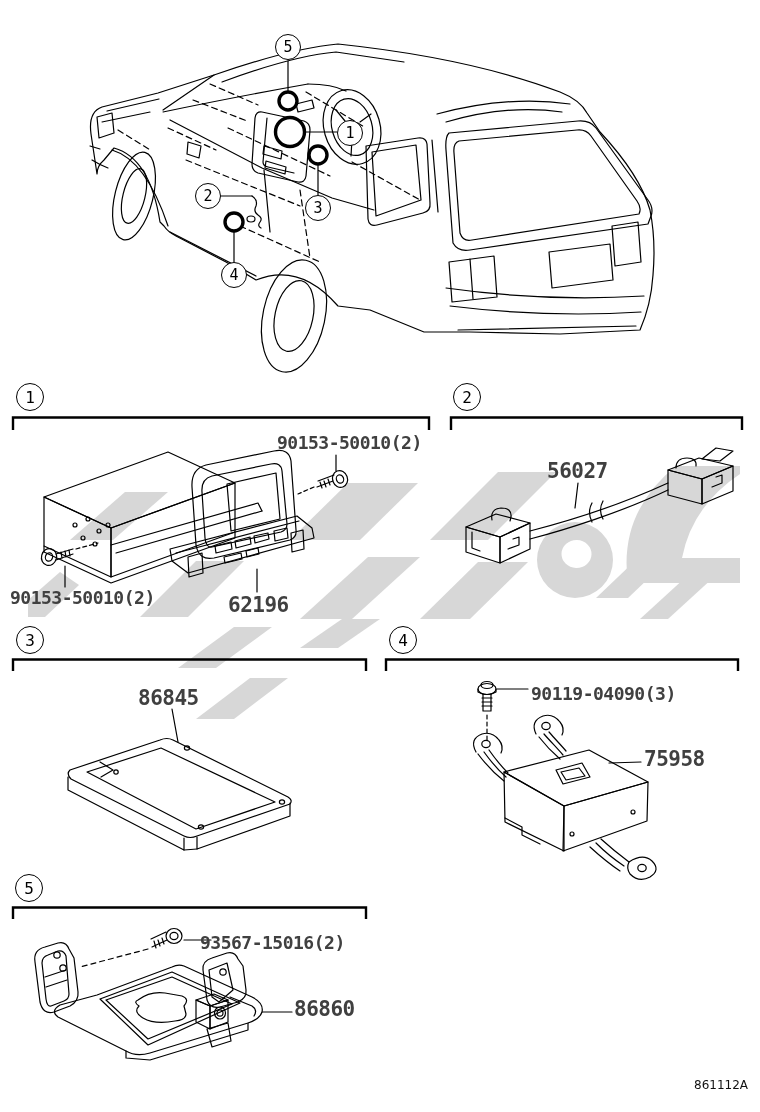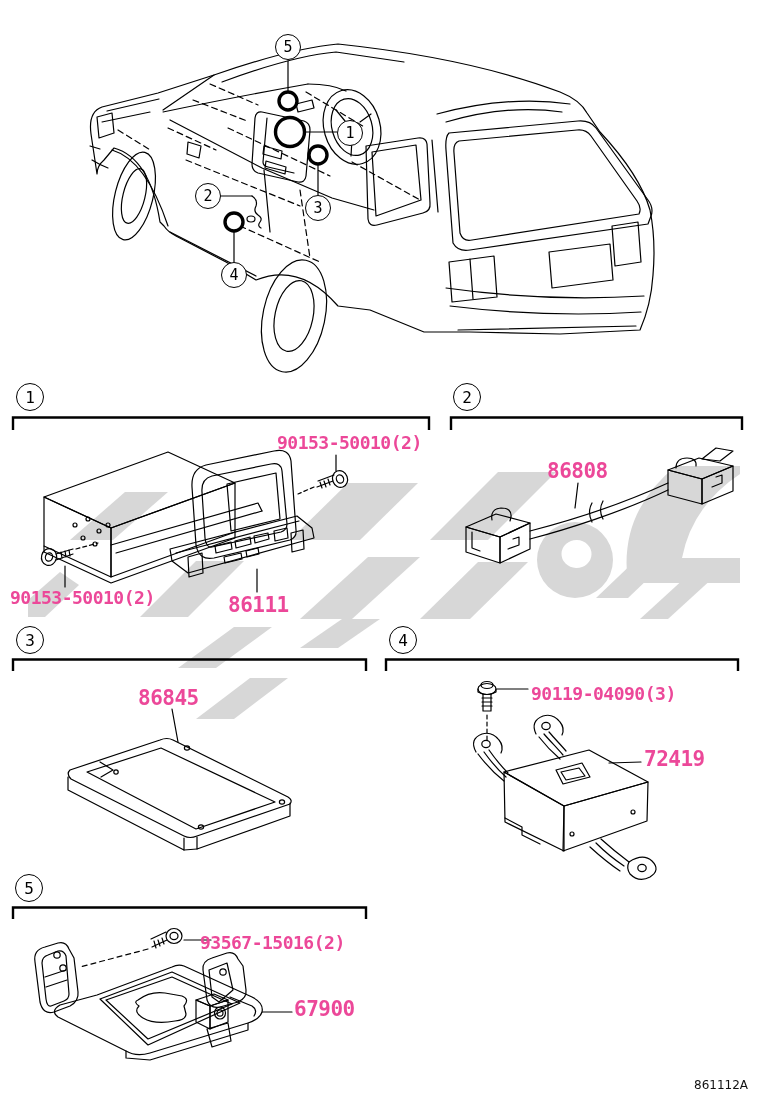--- a/index.html
+++ b/index.html
@@ -11,21 +11,21 @@
   .callout,.seccircle{
     position:absolute;transform:translate(-50%,-50%);
     border:1.7px solid #000;border-radius:50%;background:#fff;
     display:flex;align-items:center;justify-content:center;
     font-family:"DejaVu Sans Mono",monospace;color:#000;box-sizing:border-box;
   }
   .callout{width:26px;height:26px;font-size:15px;}
   .seccircle{width:28px;height:28px;font-size:16px;}
   .lbl{
     position:absolute;font-family:"DejaVu Sans Mono",monospace;font-weight:700;
-    white-space:nowrap;line-height:1;color:#ec4899;letter-spacing:-0.5px;
+    white-space:nowrap;line-height:1;color:#404040;letter-spacing:-0.5px;
   }
   .lbl.screw{font-size:18px;}
   .lbl.main{font-size:21px;}
   .footer-code{
     position:absolute;font-family:"DejaVu Sans",sans-serif;font-weight:400;
     font-size:12px;line-height:1;color:#111;white-space:nowrap;
   }
 </style>
 </head>
 <body>
@@ -325,23 +325,23 @@
     </div>
   <div class="seccircle" style="left:403px;top:640px;">
       <span>4</span>
     </div>
   <div class="seccircle" style="left:29px;top:888px;">
       <span>5</span>
     </div>
 
   <div class="lbl screw" style="left:277px;top:434px;">90153-50010(2)</div>
   <div class="lbl screw" style="left:10px;top:589px;">90153-50010(2)</div>
-  <div class="lbl main" style="left:228px;top:595px;">86111</div>
-  <div class="lbl main" style="left:547px;top:461px;">86808</div>
+  <div class="lbl main" style="left:228px;top:595px;">62196</div>
+  <div class="lbl main" style="left:547px;top:461px;">56027</div>
   <div class="lbl main" style="left:138px;top:688px;">86845</div>
   <div class="lbl screw" style="left:531px;top:685px;">90119-04090(3)</div>
-  <div class="lbl main" style="left:644px;top:749px;">72419</div>
+  <div class="lbl main" style="left:644px;top:749px;">75958</div>
   <div class="lbl screw" style="left:200px;top:934px;">93567-15016(2)</div>
-  <div class="lbl main" style="left:294px;top:999px;">67900</div>
+  <div class="lbl main" style="left:294px;top:999px;">86860</div>
 
   <div class="footer-code" style="left:694px;top:1079px;">861112A</div>
 
 </div>
 
 </body></html>

